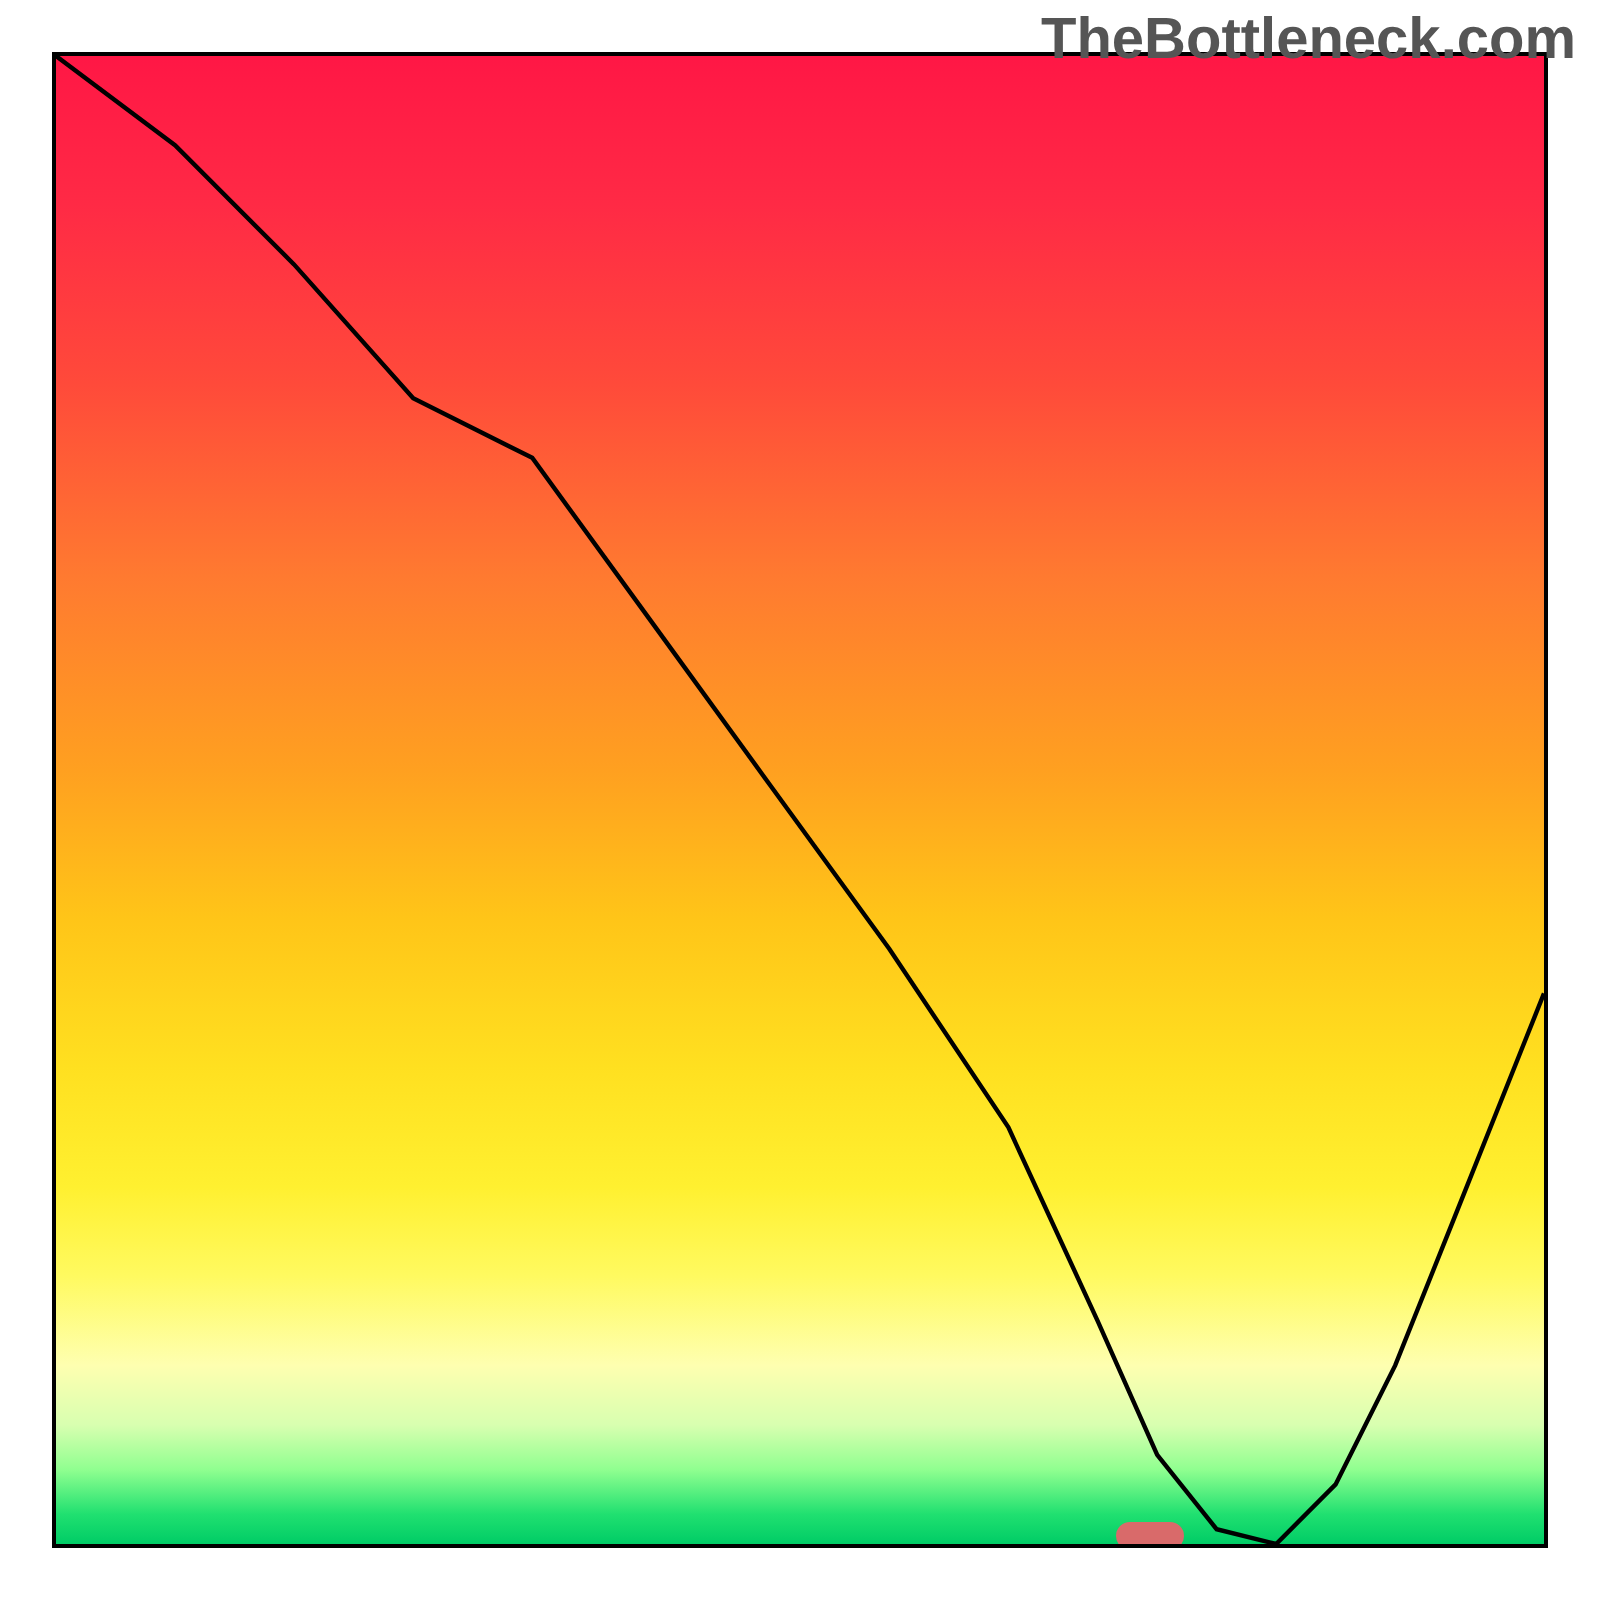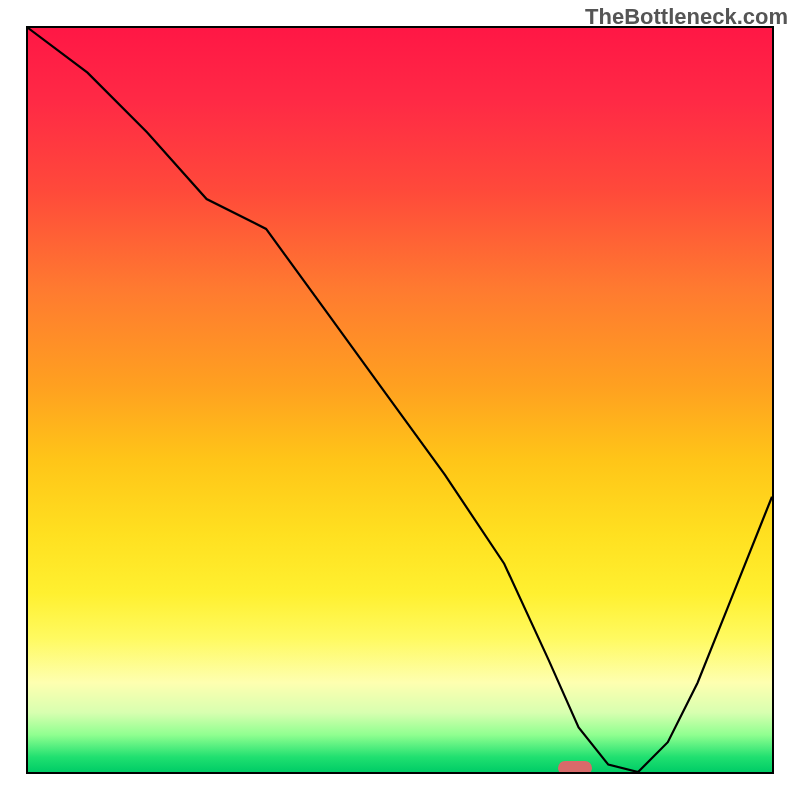--- a/index.html
+++ b/index.html
@@ -1,17 +1,17 @@
 <!DOCTYPE html>
 <html><head>
 <meta charset="utf-8">
 <style>
 body{margin:0;padding:0;background:#fff;font-family:Arial,sans-serif}
 .container{width:800px;height:800px;position:relative}
-.watermark{position:absolute;top:4px;right:12px;font-size:22px;font-weight:bold;color:#555;z-index:10}
+.watermark{position:absolute;top:4px;right:12px;font-size:29px;font-weight:bold;color:#555;z-index:10}
 .plot-area{position:absolute;top:26px;left:26px;width:748px;height:748px;border:2px solid #000;box-sizing:border-box;overflow:hidden}
 .gradient{width:100%;height:100%;background:linear-gradient(to bottom,
  #ff1745 0%,
  #ff2a45 10%,
  #ff4a3a 22%,
  #ff7a30 35%,
  #ffa020 48%,
  #ffc518 58%,
  #ffe020 68%,
  #fff030 76%,

